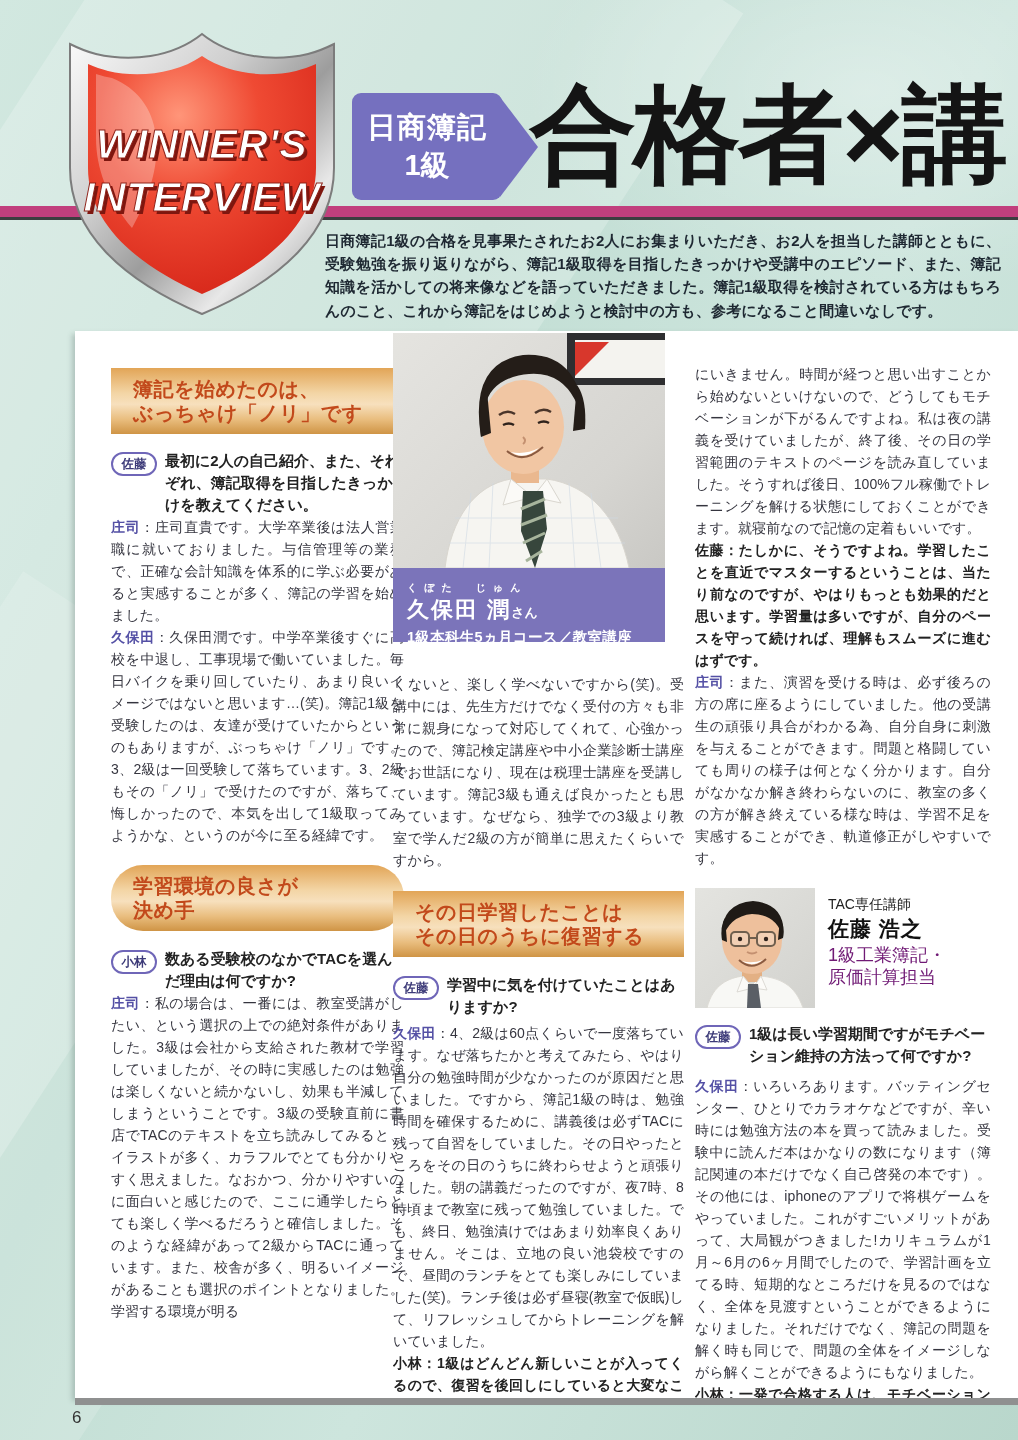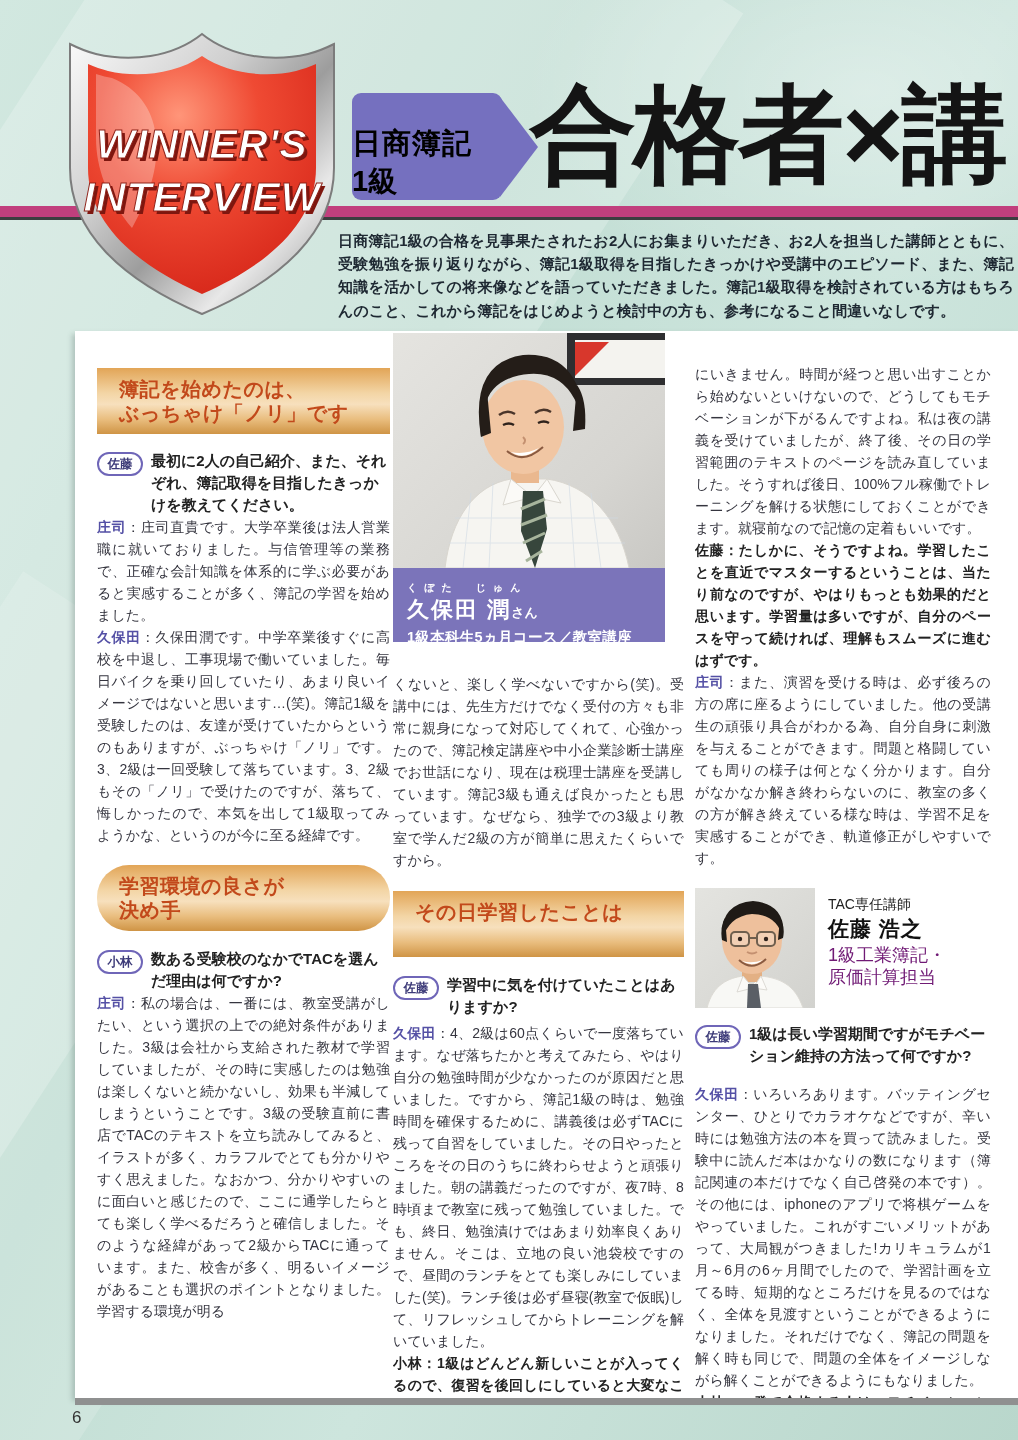--- a/index.html
+++ b/index.html
@@ -13,40 +13,40 @@
   .band3 { top:-120px; right:-200px; width:700px; height:420px; border-radius:50%;
            background:radial-gradient(ellipse at center, rgba(255,255,255,.35), rgba(255,255,255,0) 70%); }
 
   
   .magenta-bar { position:absolute; left:0; top:206px; width:1018px; height:11px; background:#c13f7d; }
   .dark-line   { position:absolute; left:0; top:217px; width:1018px; height:3px; background:#3d3d3f; }
 
   .shield-wrap { position:absolute; left:52px; top:18px; width:300px; height:302px; z-index:5; }
 
   .subject-box { position:absolute; left:352px; top:93px; width:150px; height:107px;
-                 background:#7570bf; border-radius:9px; color:#000000; text-align:left;
-                 font-weight:bold; padding-top:31px; z-index:4; }
+                 background:#7570bf; border-radius:9px; color:#ffffff; text-align:center;
+                 font-weight:bold; padding-top:15px; z-index:4; }
   .subject-box .l1 { display:block; font-size:29px; line-height:38px; letter-spacing:1px; }
   .subject-box .l2 { display:block; font-size:29px; line-height:38px; }
   .subject-arrow { position:absolute; left:500px; top:97px; width:0; height:0;
                    border-top:50px solid transparent; border-bottom:50px solid transparent;
                    border-left:38px solid #7570bf; z-index:3; }
 
   .big-title { position:absolute; left:530px; top:78px; font-size:106px; line-height:112px;
                font-weight:900; color:#141414; white-space:nowrap; letter-spacing:-2px; z-index:2; }
 
-  .intro { position:absolute; left:338px; top:229px; width:676px; font-size:15px;
+  .intro { position:absolute; left:325px; top:229px; width:676px; font-size:15px;
            line-height:23.2px; font-weight:600; color:#1e2832; text-align:justify; letter-spacing:.2px; }
 
   
   .content-box { position:absolute; left:75px; top:331px; width:943px; height:1067px;
                  background:#ffffff; box-shadow:0 7px 0 #8f9090, -3px 3px 5px rgba(60,80,75,.25);
                  overflow:hidden; }
   .col { position:absolute; top:0; height:1067px; overflow:hidden; }
-  .col1 { left:22px;  width:293px; }
+  .col1 { left:36px;  width:293px; }
   .col2 { left:318px; width:291px; }
   .col3 { left:620px; width:296px; }
 
   .heading-box { background:linear-gradient(180deg,#e2a557 0%,#f3d5a5 38%,#f7e0bd 55%,#e9bd7e 78%,#cf9445 100%);
                  height:66px; padding:9px 0 0 22px; }
   .heading-box span { display:block; font-size:20px; line-height:24px; font-weight:bold; color:#c2491b; letter-spacing:.5px; }
 
   .q-row { display:flex; align-items:flex-start; }
   .q-badge { flex:0 0 auto; width:46px; height:24px; border:2px solid #6f66b8; border-radius:13px;
              font-size:12.5px; font-weight:bold; color:#3c3a78; text-align:center; line-height:21px;
@@ -82,21 +82,21 @@
   
   .col3 .para.p1 { margin-top:32px; }
   .teacher { display:flex; margin-top:19px; }
   .teacher-photo { position:relative; flex:0 0 auto; width:120px; height:120px;
                    background:linear-gradient(135deg,#e4e4e0,#d2d2ce); overflow:hidden; }
   .teacher-meta { margin-left:13px; padding-top:6px; }
   .teacher-title { display:block; font-size:14px; color:#222; line-height:20px; }
   .teacher-name  { display:block; font-size:21px; font-weight:bold; color:#111; line-height:30px; letter-spacing:1px; }
   .teacher-role  { display:block; font-size:18px; color:#701a75; line-height:22px; }
   .col3 .q-row { margin-top:15px; }
-  .col3 .para.p4 { margin-top:16px; }
+  .col3 .para.p4 { margin-top:8px; }
 
   .page-number { position:absolute; left:72px; top:1408px; font-size:17px; color:#333; }
 </style>
 </head>
 <body>
 
 <div class="page">
   <div class="bg-band band1"></div>
   <div class="bg-band band2"></div>
   <div class="bg-band band3"></div>
@@ -206,20 +206,21 @@
         </svg>
       </div>
       <div class="caption-box">
         <span class="caption-furi">くぼた　じゅん</span>
         <span class="caption-name">久保田 潤</span><span class="caption-suffix">さん</span>
         <span class="caption-course">1級本科生5ヵ月コース／教室講座</span>
       </div>
       <p class="para p1">くないと、楽しく学べないですから(笑)。受講中には、先生方だけでなく受付の方々も非常に親身になって対応してくれて、心強かったので、簿記検定講座や中小企業診断士講座でお世話になり、現在は税理士講座を受講しています。簿記3級も通えば良かったとも思っています。なぜなら、独学での3級より教室で学んだ2級の方が簡単に思えたくらいですから。</p>
       <div class="heading-box">
         <span>その日学習したことは</span>
+        <span>その日のうちに復習する</span>
       </div>
       <div class="q-row">
         <span class="q-badge">佐藤</span>
         <p class="q-text">学習中に気を付けていたことはありますか?</p>
       </div>
       <p class="para p2"><span class="speaker">久保田</span><span>：4、2級は60点くらいで一度落ちています。なぜ落ちたかと考えてみたら、やはり自分の勉強時間が少なかったのが原因だと思いました。ですから、簿記1級の時は、勉強時間を確保するために、講義後は必ずTACに残って自習をしていました。その日やったところをその日のうちに終わらせようと頑張りました。朝の講義だったのですが、夜7時、8時頃まで教室に残って勉強していました。でも、終日、勉強漬けではあまり効率良くありません。そこは、立地の良い池袋校ですので、昼間のランチをとても楽しみにしていました(笑)。ランチ後は必ず昼寝(教室で仮眠)して、リフレッシュしてからトレーニングを解いていました。</span></p>
       <p class="para bold"><span class="speaker">小林</span><span>：1級はどんどん新しいことが入ってくるので、復習を後回しにしていると大変なことになりますからね。</span></p>
 
     </section>
 

